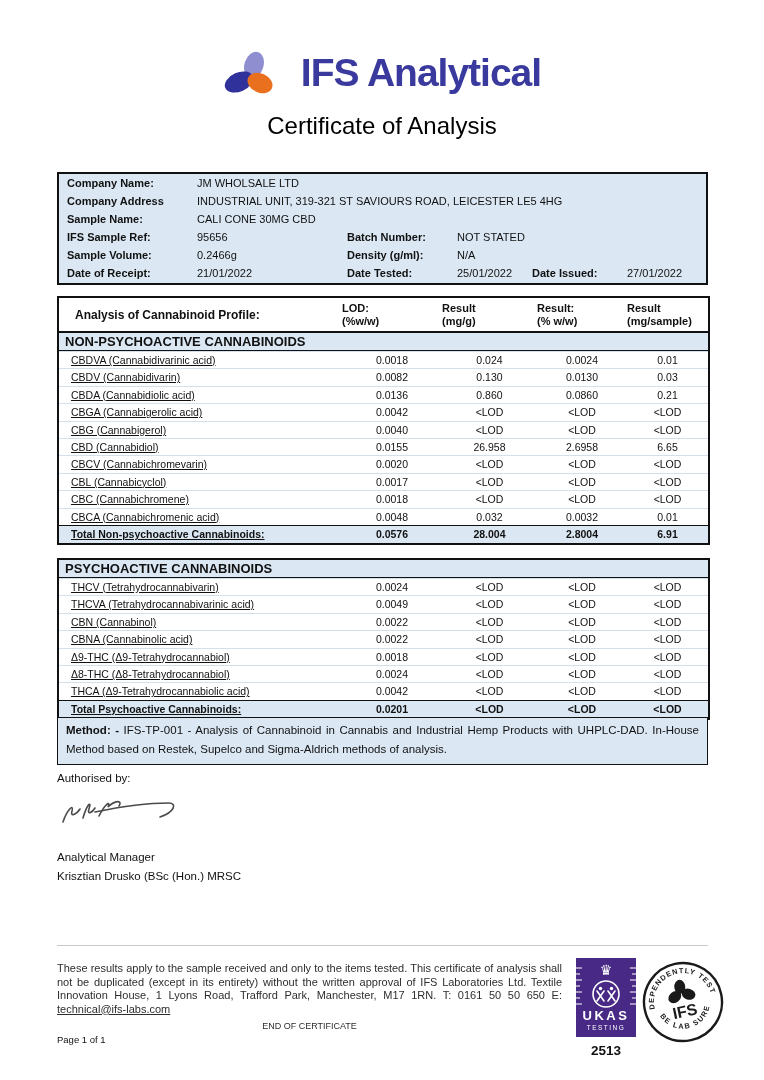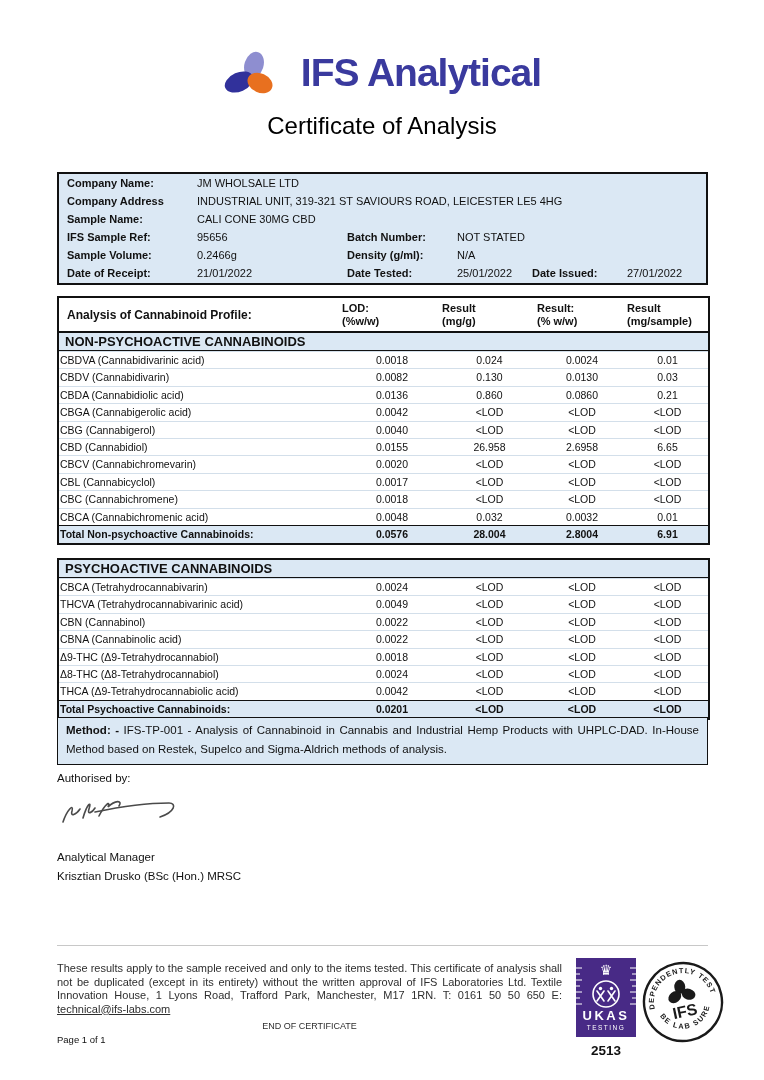--- a/index.html
+++ b/index.html
@@ -16,26 +16,26 @@
   .info-row{position:relative;height:18.1px;font-size:11px;line-height:18.1px;}
   .info-row span{position:absolute;white-space:nowrap;}
   .lab{font-weight:bold;}
   .p1l{left:8px}.p1v{left:138px}.p2l{left:288px}.p2v{left:398px}.p3l{left:473px}.p3v{left:568px}
 
   
   .a-box{position:absolute;left:57px;width:649px;border:2px solid #111;background:#fff;}
   .box-np{top:296px;}
   .box-p{top:558px;}
   .a-head{display:grid;grid-template-columns:283px 100px 95px 90px 1fr;height:33px;border-bottom:2px solid #111;background:#fff;}
-  .a-title{font-size:12px;font-weight:bold;padding-left:8px;align-self:center;}
+  .a-title{font-size:12px;font-weight:bold;padding-left:16px;align-self:center;}
   .a-col{font-size:11px;font-weight:bold;line-height:13px;align-self:center;}
   .a-sec{height:17px;line-height:17px;background:#dbe8f4;font-size:13px;font-weight:bold;padding-left:6px;border-bottom:1px solid #111;}
   .a-row{display:grid;grid-template-columns:283px 100px 95px 90px 1fr;height:16.4px;line-height:16.4px;font-size:10.5px;border-top:1px solid #d3dfea;}
   .a-row:first-of-type{border-top:none;}
-  .a-name{padding-left:1px;white-space:nowrap;}
+  .a-name{padding-left:12px;white-space:nowrap;text-decoration:underline;}
   .a-val{text-align:center;}
   .a-total{border-top:1px solid #111;background:#dbe8f4;font-weight:bold;height:17px;line-height:17px;}
 
   
   .method-box{position:absolute;left:57px;top:717px;width:633px;background:#dbe8f4;border:1px solid #111;
               padding:3px 8px 5px 8px;font-size:11.5px;line-height:19px;text-align:justify;}
   .method-label{font-weight:bold;}
 
   
   .auth-label{position:absolute;left:57px;top:772px;font-size:11.5px;}
@@ -215,21 +215,21 @@
       <div class="a-val">28.004</div>
       <div class="a-val">2.8004</div>
       <div class="a-val">6.91</div>
     </div>
   </div>
 
   <div class="a-box box-p">
     <div class="a-sec">PSYCHOACTIVE CANNABINOIDS</div>
 
       <div class="a-row">
-        <div class="a-name">CBCA (Tetrahydrocannabivarin)</div>
+        <div class="a-name">THCV (Tetrahydrocannabivarin)</div>
         <div class="a-val">0.0024</div>
         <div class="a-val">&lt;LOD</div>
         <div class="a-val">&lt;LOD</div>
         <div class="a-val">&lt;LOD</div>
       </div>
 
       <div class="a-row">
         <div class="a-name">THCVA (Tetrahydrocannabivarinic acid)</div>
         <div class="a-val">0.0049</div>
         <div class="a-val">&lt;LOD</div>

